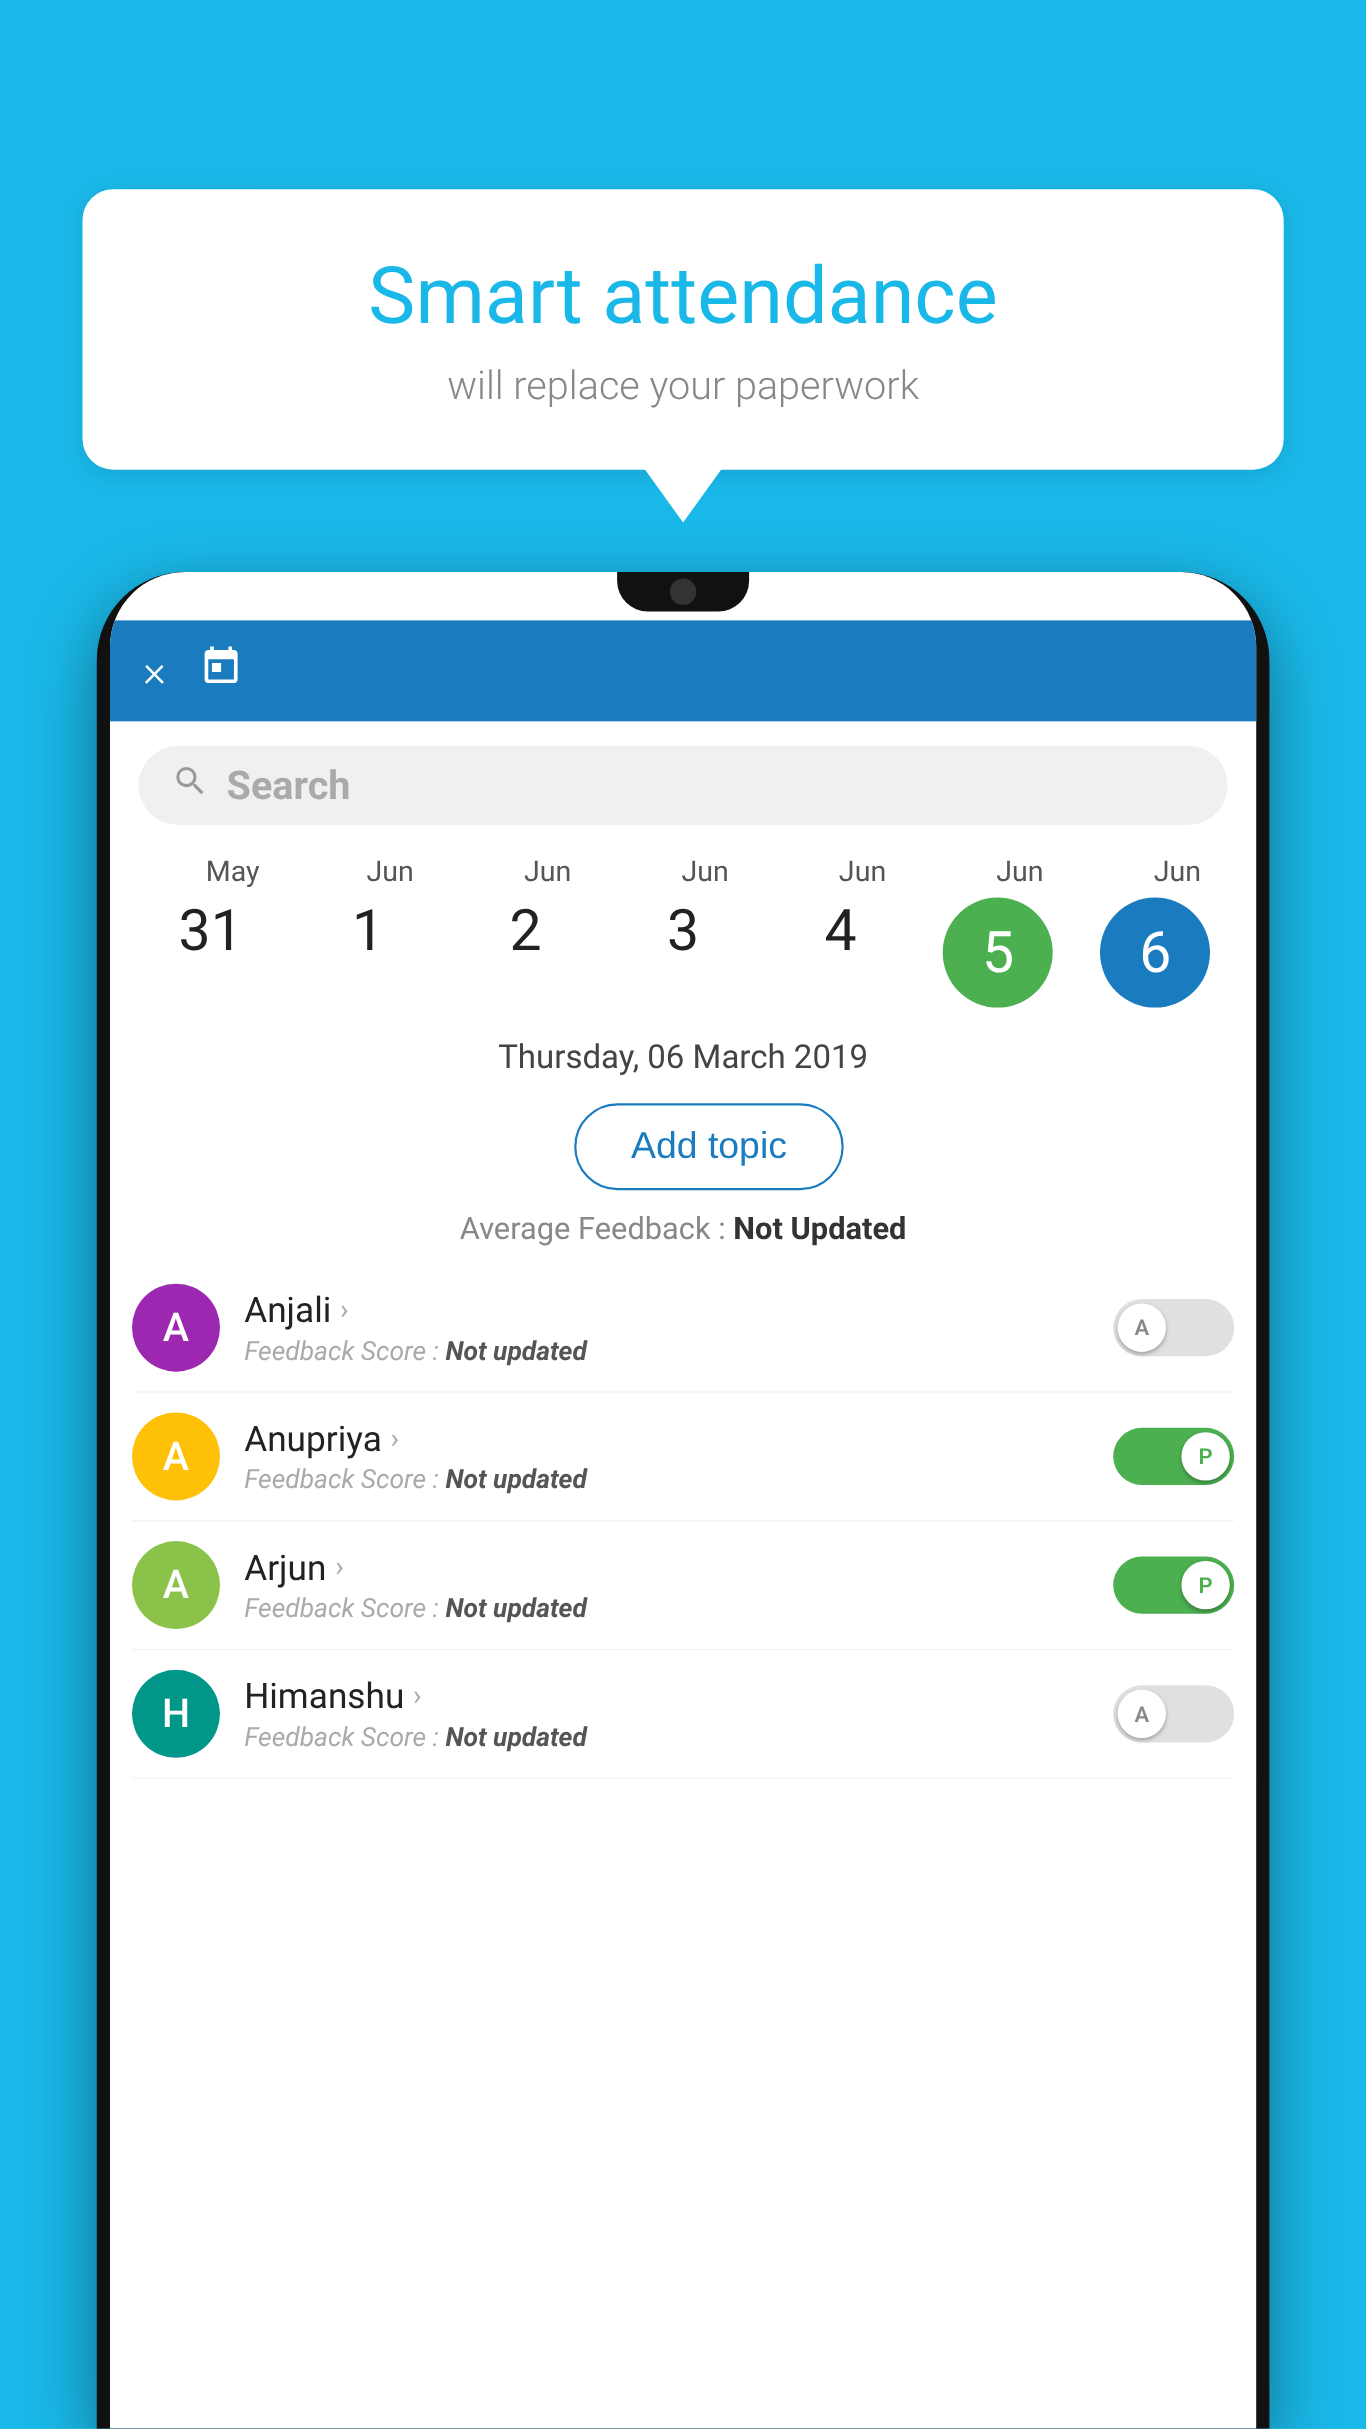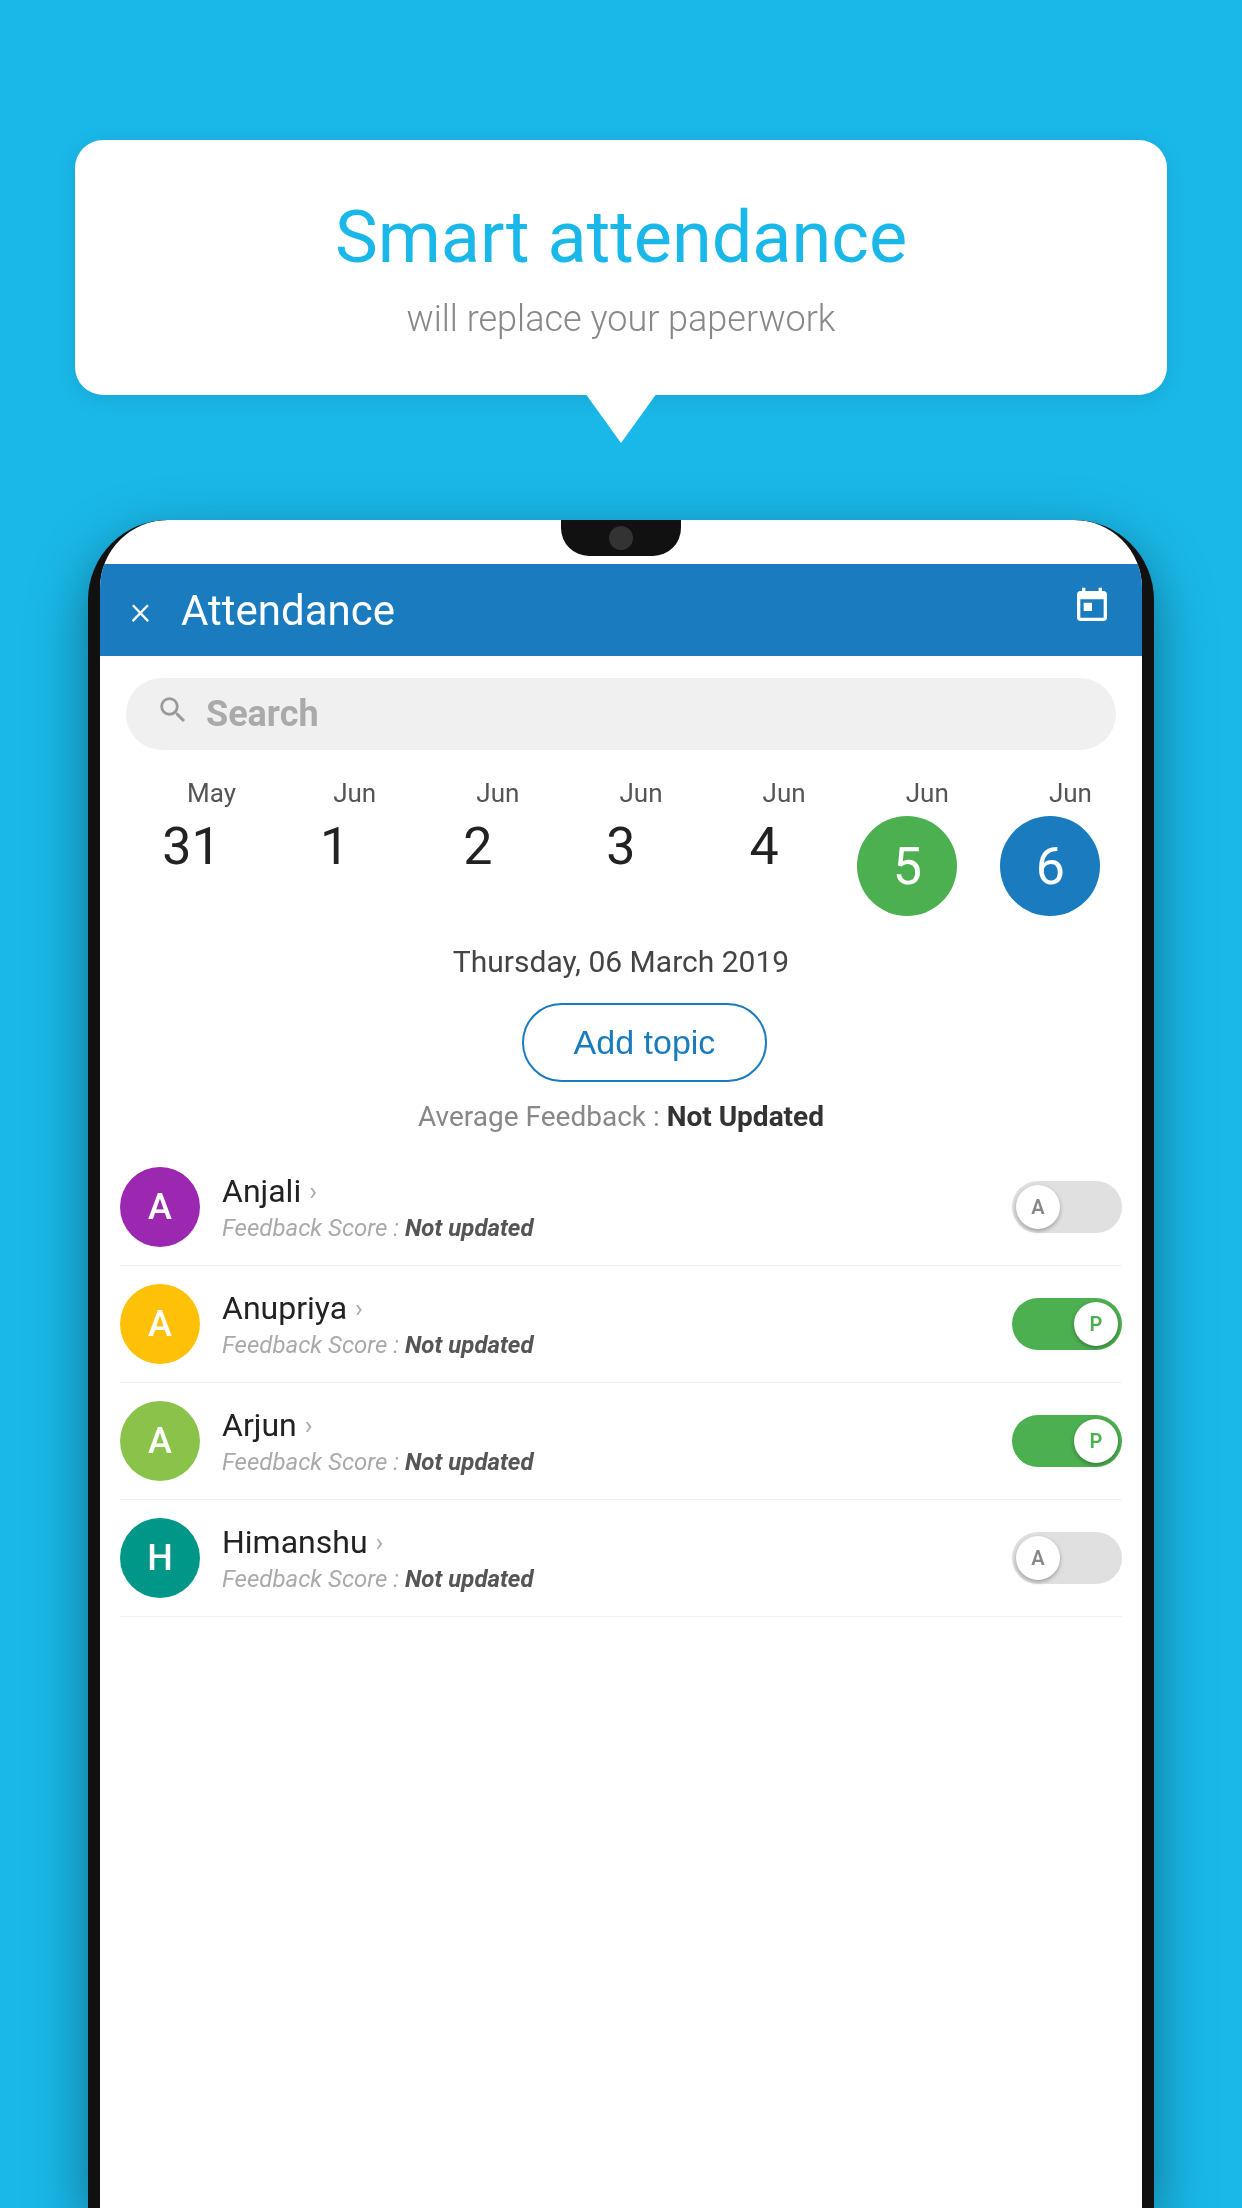--- a/index.html
+++ b/index.html
@@ -9,21 +9,21 @@
       height: 2208px;
       background-color: #1ab8e8;
       font-family: 'Roboto', Arial, sans-serif;
       overflow: hidden;
       position: relative;
     }
 
     
     .speech-bubble-container {
       position: absolute;
-      top: 140px;
+      top: 172px;
       left: 75px;
       right: 75px;
       border-radius: 29px;
     }
 
     .speech-bubble {
       background: white;
       border-radius: 28px;
       padding: 55px 60px 55px 60px;
       text-align: center;
@@ -414,21 +414,20 @@
       <span class="status-time">14:29</span>
       <div class="status-icons">
         <span>▾</span>
         <span>▲</span>
         <span>▮</span>
       </div>
     </div>
 
     <div class="app-bar">
       <span class="app-bar-close">×</span>
-      <span class="app-bar-title">Attendance</span>
       <span class="app-bar-calendar">
         <svg width="40" height="40" viewBox="0 0 24 24" fill="white">
           <path d="M19 3h-1V1h-2v2H8V1H6v2H5c-1.1 0-2 .9-2 2v14c0 1.1.9 2 2 2h14c1.1 0 2-.9 2-2V5c0-1.1-.9-2-2-2zm0 16H5V8h14v11zM7 10h5v5H7z"></path>
         </svg>
       </span>
     </div>
 
     <div class="screen-content">
 
       <div class="search-bar">

